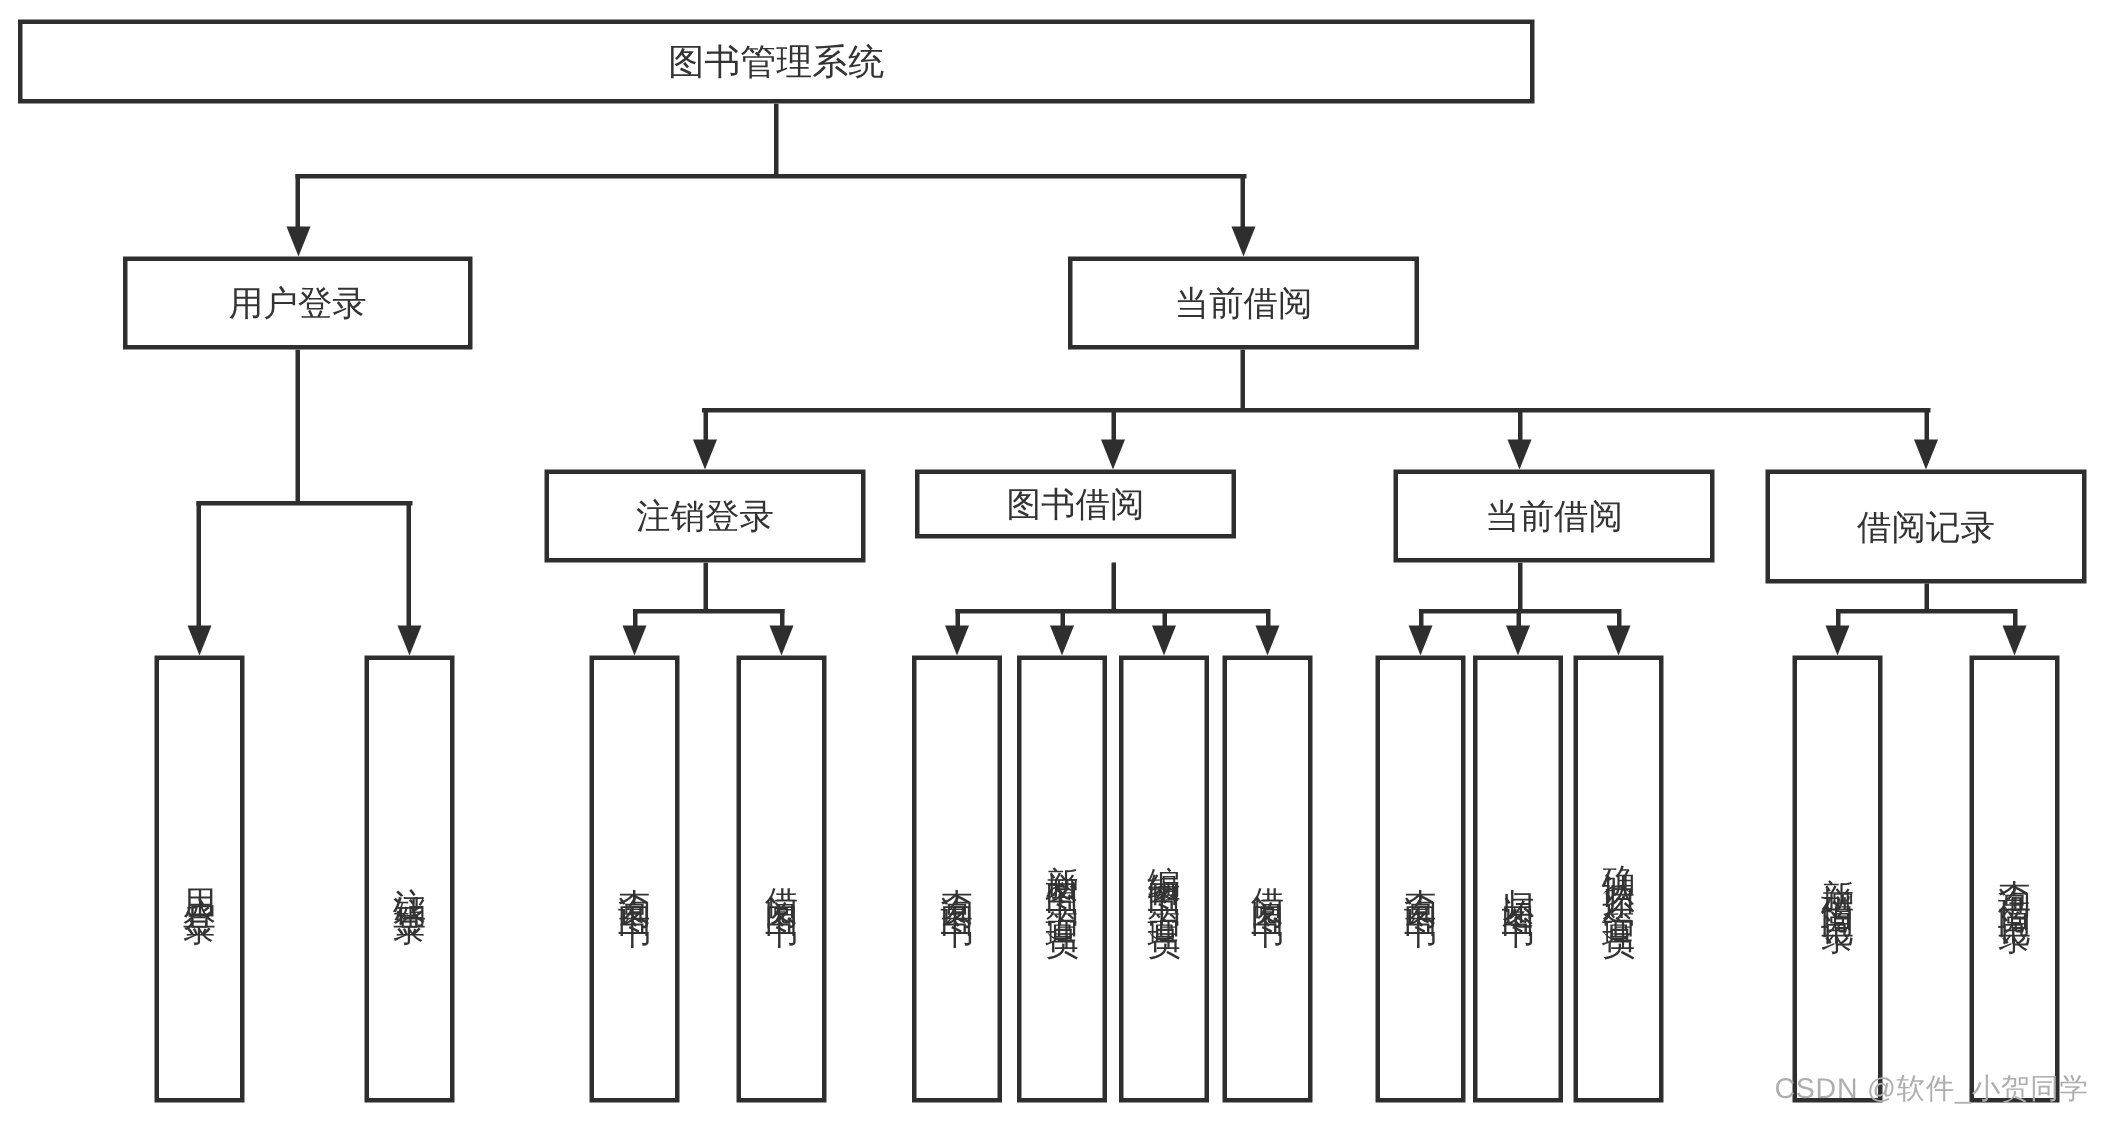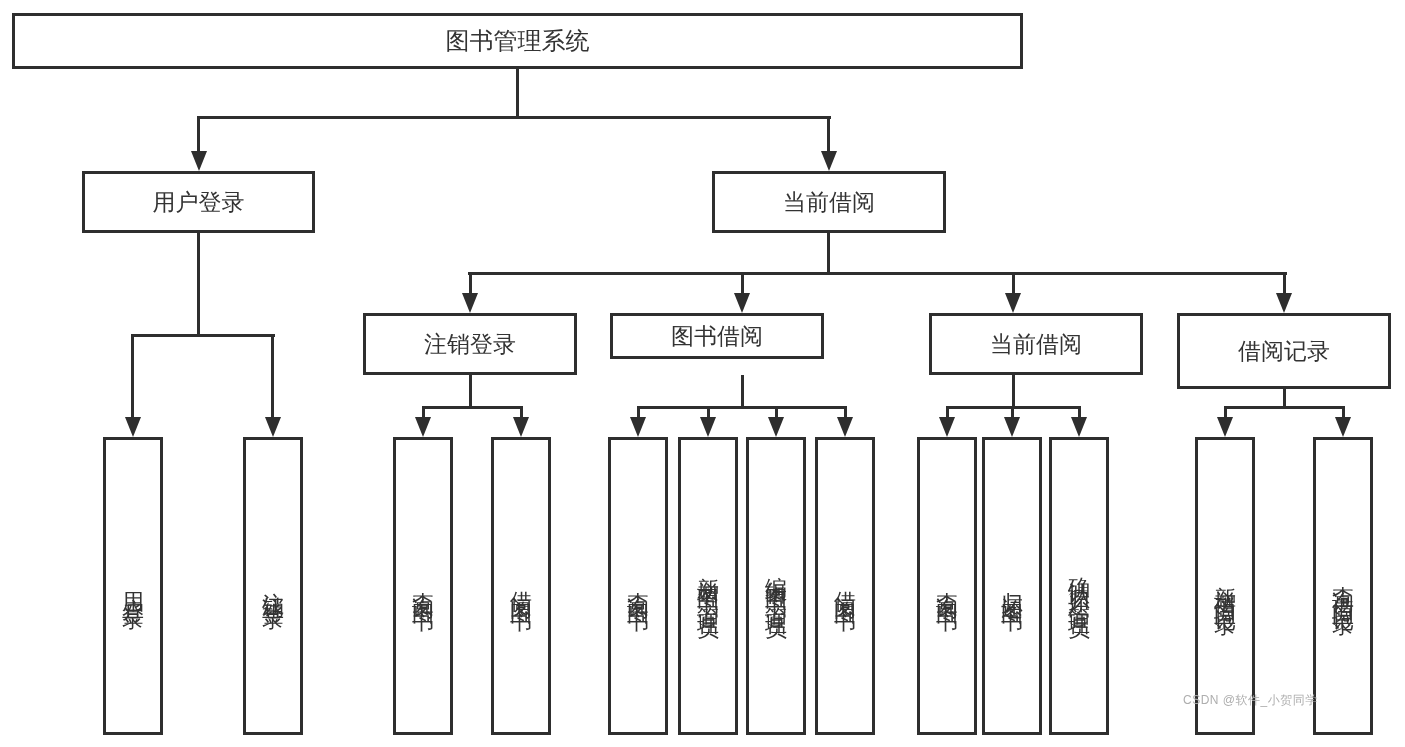--- a/index.html
+++ b/index.html
@@ -32,22 +32,22 @@
     white-space:nowrap;
   }
   .line{position:absolute;background:#2e2e2e;z-index:1;}
   .arrow{
     position:absolute;width:0;height:0;z-index:1;
     border-left:8px solid transparent;
     border-right:8px solid transparent;
     border-top:20px solid #2e2e2e;
   }
   .watermark{
-    position:absolute;left:1183px;top:692px;
-    font-size:12px;color:#aeaeae;letter-spacing:0.5px;
+    position:absolute;left:1183px;top:713px;
+    font-size:19px;color:#aeaeae;letter-spacing:0.5px;
     z-index:5;white-space:nowrap;
   }
 </style>
 </head>
 <body>
 
 <div class="canvas">
 
   <div class="line" style="left:516px;top:69px;width:3px;height:48px"></div>
   <div class="line" style="left:197px;top:116px;width:634px;height:3px"></div>

